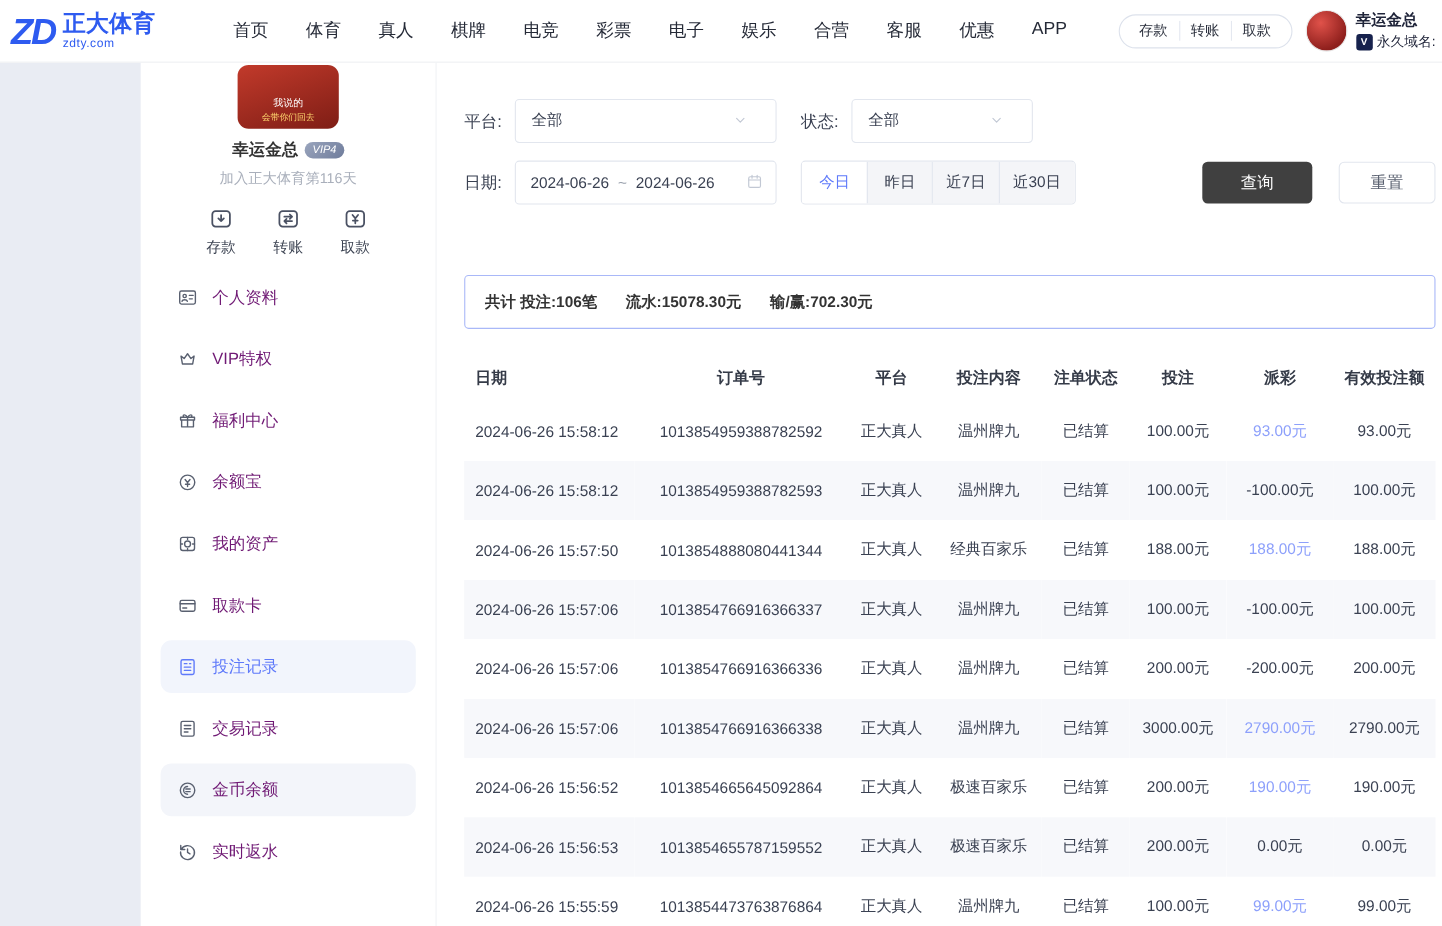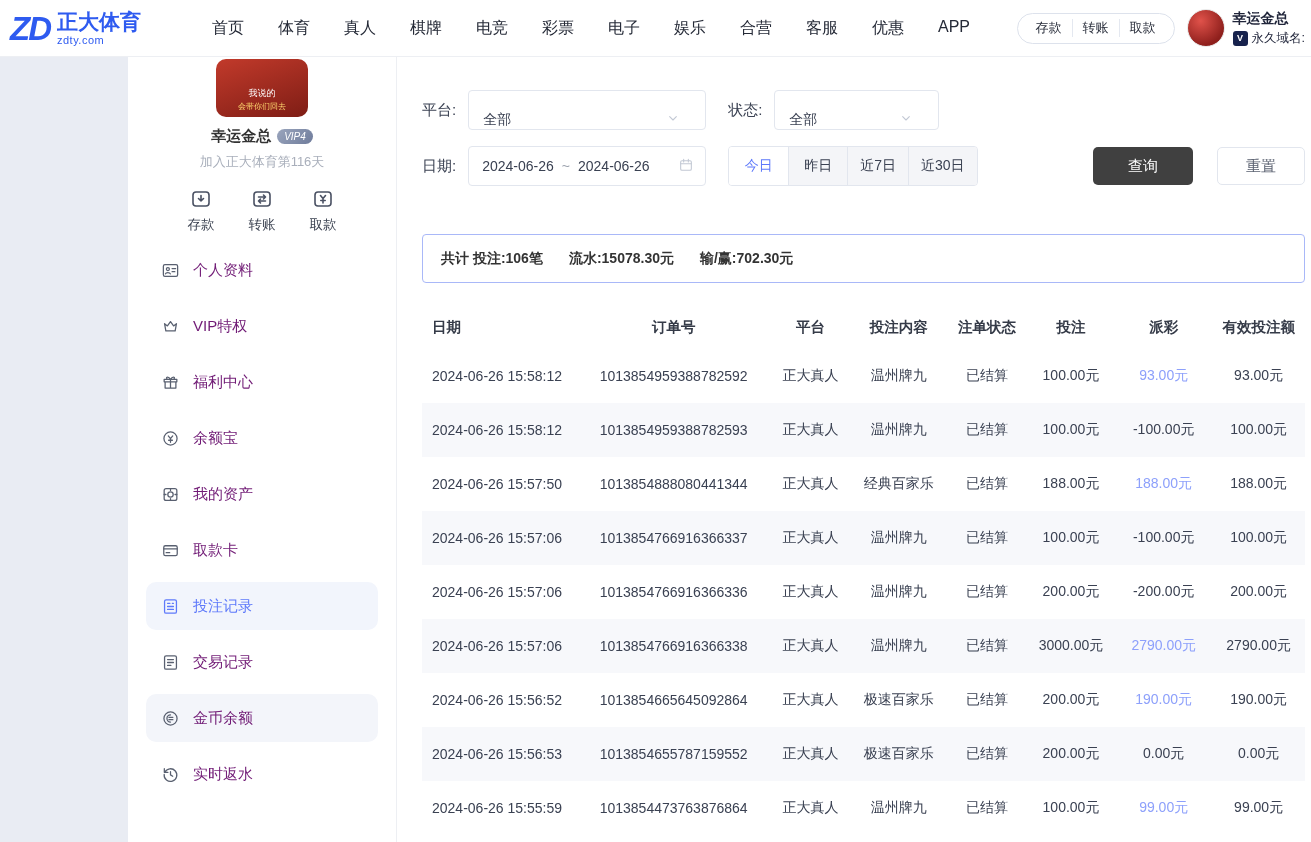--- a/index.html
+++ b/index.html
@@ -49,34 +49,34 @@
   .menu-item.active{background:#f2f5fc;color:#5e79fa}
   .menu-item.active .icon{color:#5e79fa}
   .menu-item.hl{background:#f3f5fa}
 
   
   .main{flex:1;min-width:0;padding:33px 6px 0 25px;background:#fff;overflow:hidden}
   .filter-row{display:flex;align-items:center}
   .filter-row.first{margin-bottom:16px}
   .f-label{font-size:15px;color:#3a4152;margin-right:12px;white-space:nowrap}
   .f-label.second{margin-left:22px}
-  .select{width:238px;height:40px;border:1px solid #e2e6ee;border-radius:4px;display:flex;align-items:flex-end;justify-content:space-between;padding:0 24px 0 14px;font-size:14px;color:#3a4152;cursor:pointer;background:#fff}
+  .select{width:238px;height:40px;border:1px solid #e2e6ee;border-radius:4px;display:flex;align-items:center;justify-content:space-between;padding:0 24px 0 14px;font-size:14px;color:#3a4152;cursor:pointer;background:#fff}
   .select.small{width:165px}
   .select .icon,.date-box .icon{width:16px;height:16px;color:#c2c8d4}
   .date-box{width:238px;height:40px;border:1px solid #e2e6ee;border-radius:4px;display:flex;align-items:center;gap:8px;padding:0 11px 0 13px;font-size:14px;color:#3a4152;cursor:pointer;background:#fff}
   .date-sep{color:#9aa1ad}
   .date-spacer{flex:1}
   .range-group{display:flex;margin-left:22px;border:1px solid #e2e6ee;border-radius:4px;overflow:hidden;height:40px}
   .range-btn{min-width:59px;padding:0 12px;display:flex;align-items:center;justify-content:center;font-size:14px;color:#3a4152;background:#f4f5f8;cursor:pointer;border-left:1px solid #e2e6ee;white-space:nowrap}
   .range-btn:first-child{border-left:none}
   .range-btn.active{background:#fff;color:#5e79fa}
   .btn-primary{margin-left:auto;width:100px;height:38px;background:#404040;color:#fff;border:none;border-radius:5px;font-size:15px;cursor:pointer;font-family:inherit}
   .btn-ghost{margin-left:24px;width:88px;height:38px;background:#fff;color:#5a6170;border:1px solid #e2e6ee;border-radius:5px;font-size:15px;cursor:pointer;font-family:inherit}
 
-  .summary-box{margin-top:48px;height:49px;border:1px solid #a9b8f8;border-radius:4px;display:flex;align-items:center;gap:26px;padding:0 18px;font-size:14px;color:#333;font-weight:600}
+  .summary-box{margin-top:64px;height:49px;border:1px solid #a9b8f8;border-radius:4px;display:flex;align-items:center;gap:26px;padding:0 18px;font-size:14px;color:#333;font-weight:600}
 
   .bet-table{width:100%;border-collapse:collapse;margin-top:22px;table-layout:fixed}
   .bet-table th{height:44px;font-size:14.5px;color:#353b48;font-weight:600;text-align:center;white-space:nowrap}
   .bet-table th:first-child{text-align:left;padding-left:10px}
   .bet-table td{height:54px;font-size:14px;color:#3a4152;text-align:center;white-space:nowrap;overflow:hidden}
   .bet-table td:first-child{text-align:left;padding-left:10px}
   .bet-table tbody tr:nth-child(even){background:#f7f8fb}
   .c-date{color:#878e9c}
   .c-order{color:#9aa1ae}
   .c-pay.win{color:#8da0fb}

